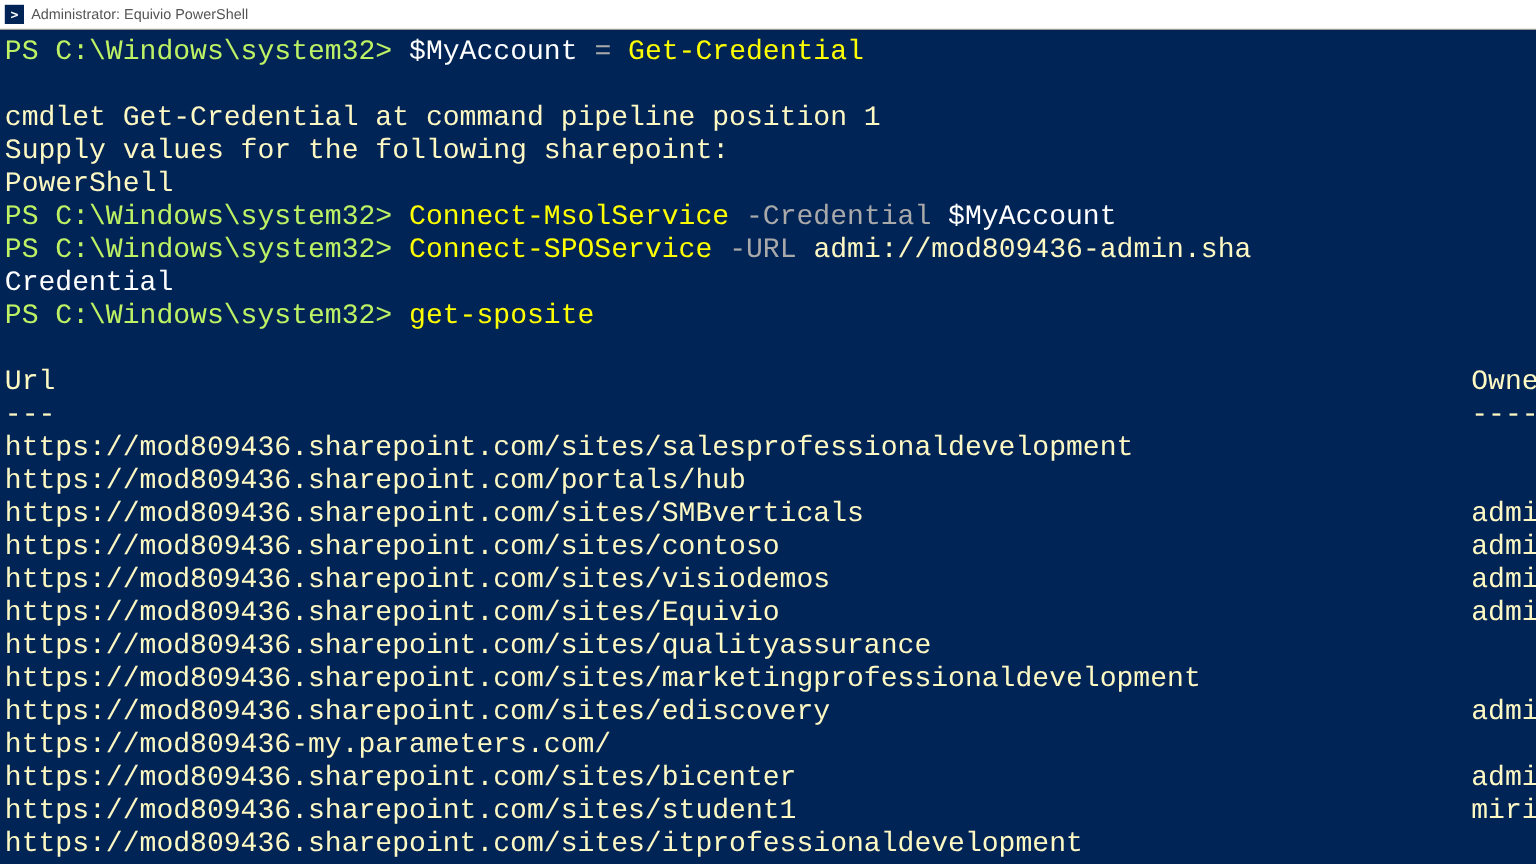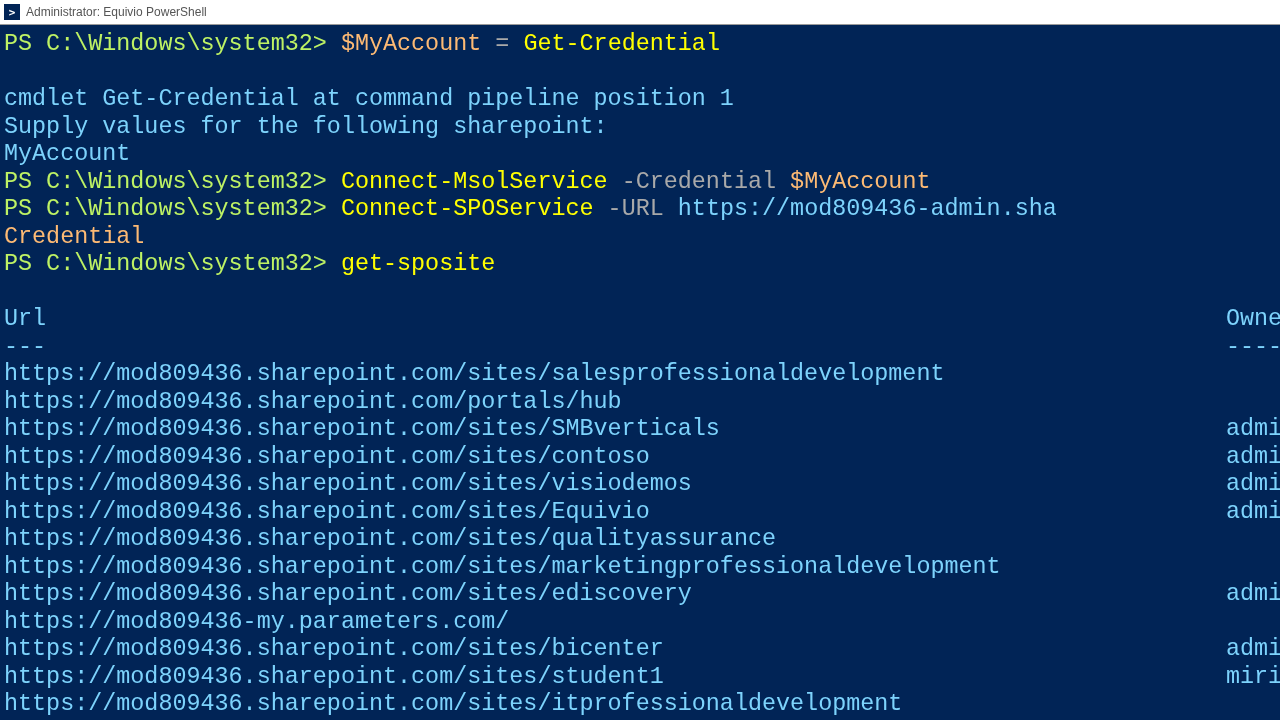--- a/index.html
+++ b/index.html
@@ -41,43 +41,43 @@
     padding: 6px 0 0 4px;
     font-family: Consolas, "Courier New", monospace;
     font-size: 23.4px;
     line-height: 27.5px;
     box-sizing: border-box;
     white-space: pre;
     overflow: hidden;
     position: relative;
   }
   .prompt { color: #bef264; }
-  .var    { color: #fdba74; }  
+  .var    { color: #ffffff; }  
   .op     { color: #a9a9a9; }  
   .cmd    { color: #ffff00; }  
-  .txt    { color: #7dd3fc; }
+  .txt    { color: #fef9c3; }
   
   .col-url   { display:inline-block; width: 1222px; }
   .col-owner { display:inline-block; }
 </style>
 </head>
 <body>
 
 <div class="titlebar">
   <span class="titlebar-icon">&gt;</span>
   <span>Administrator: Equivio PowerShell</span>
 </div>
 
 <div class="terminal"><span class="prompt">PS C:\Windows\system32&gt;</span> <span class="var">$MyAccount</span> <span class="op">=</span> <span class="cmd">Get-Credential</span>
 
 <span class="txt">cmdlet Get-Credential at command pipeline position 1</span>
 <span class="txt">Supply values for the following sharepoint:</span>
-<span class="txt">MyAccount</span>
+<span class="txt">PowerShell</span>
 <span class="prompt">PS C:\Windows\system32&gt;</span> <span class="cmd">Connect-MsolService</span> <span class="op">-Credential</span> <span class="var">$MyAccount</span>
-<span class="prompt">PS C:\Windows\system32&gt;</span> <span class="cmd">Connect-SPOService</span> <span class="op">-URL</span> <span class="txt">https://mod809436-admin.sha</span>
+<span class="prompt">PS C:\Windows\system32&gt;</span> <span class="cmd">Connect-SPOService</span> <span class="op">-URL</span> <span class="txt">admi://mod809436-admin.sha</span>
 <span class="var">Credential</span>
 <span class="prompt">PS C:\Windows\system32&gt;</span> <span class="cmd">get-sposite</span>
 
 <span class="txt"><span class="col-url">Url</span><span class="col-owner">Owne</span></span>
 <span class="txt"><span class="col-url">---</span><span class="col-owner">----</span></span>
 <span class="txt"><span class="col-url">https://mod809436.sharepoint.com/sites/salesprofessionaldevelopment</span><span class="col-owner"></span></span>
 <span class="txt"><span class="col-url">https://mod809436.sharepoint.com/portals/hub</span><span class="col-owner"></span></span>
 <span class="txt"><span class="col-url">https://mod809436.sharepoint.com/sites/SMBverticals</span><span class="col-owner">admi</span></span>
 <span class="txt"><span class="col-url">https://mod809436.sharepoint.com/sites/contoso</span><span class="col-owner">admi</span></span>
 <span class="txt"><span class="col-url">https://mod809436.sharepoint.com/sites/visiodemos</span><span class="col-owner">admi</span></span>

